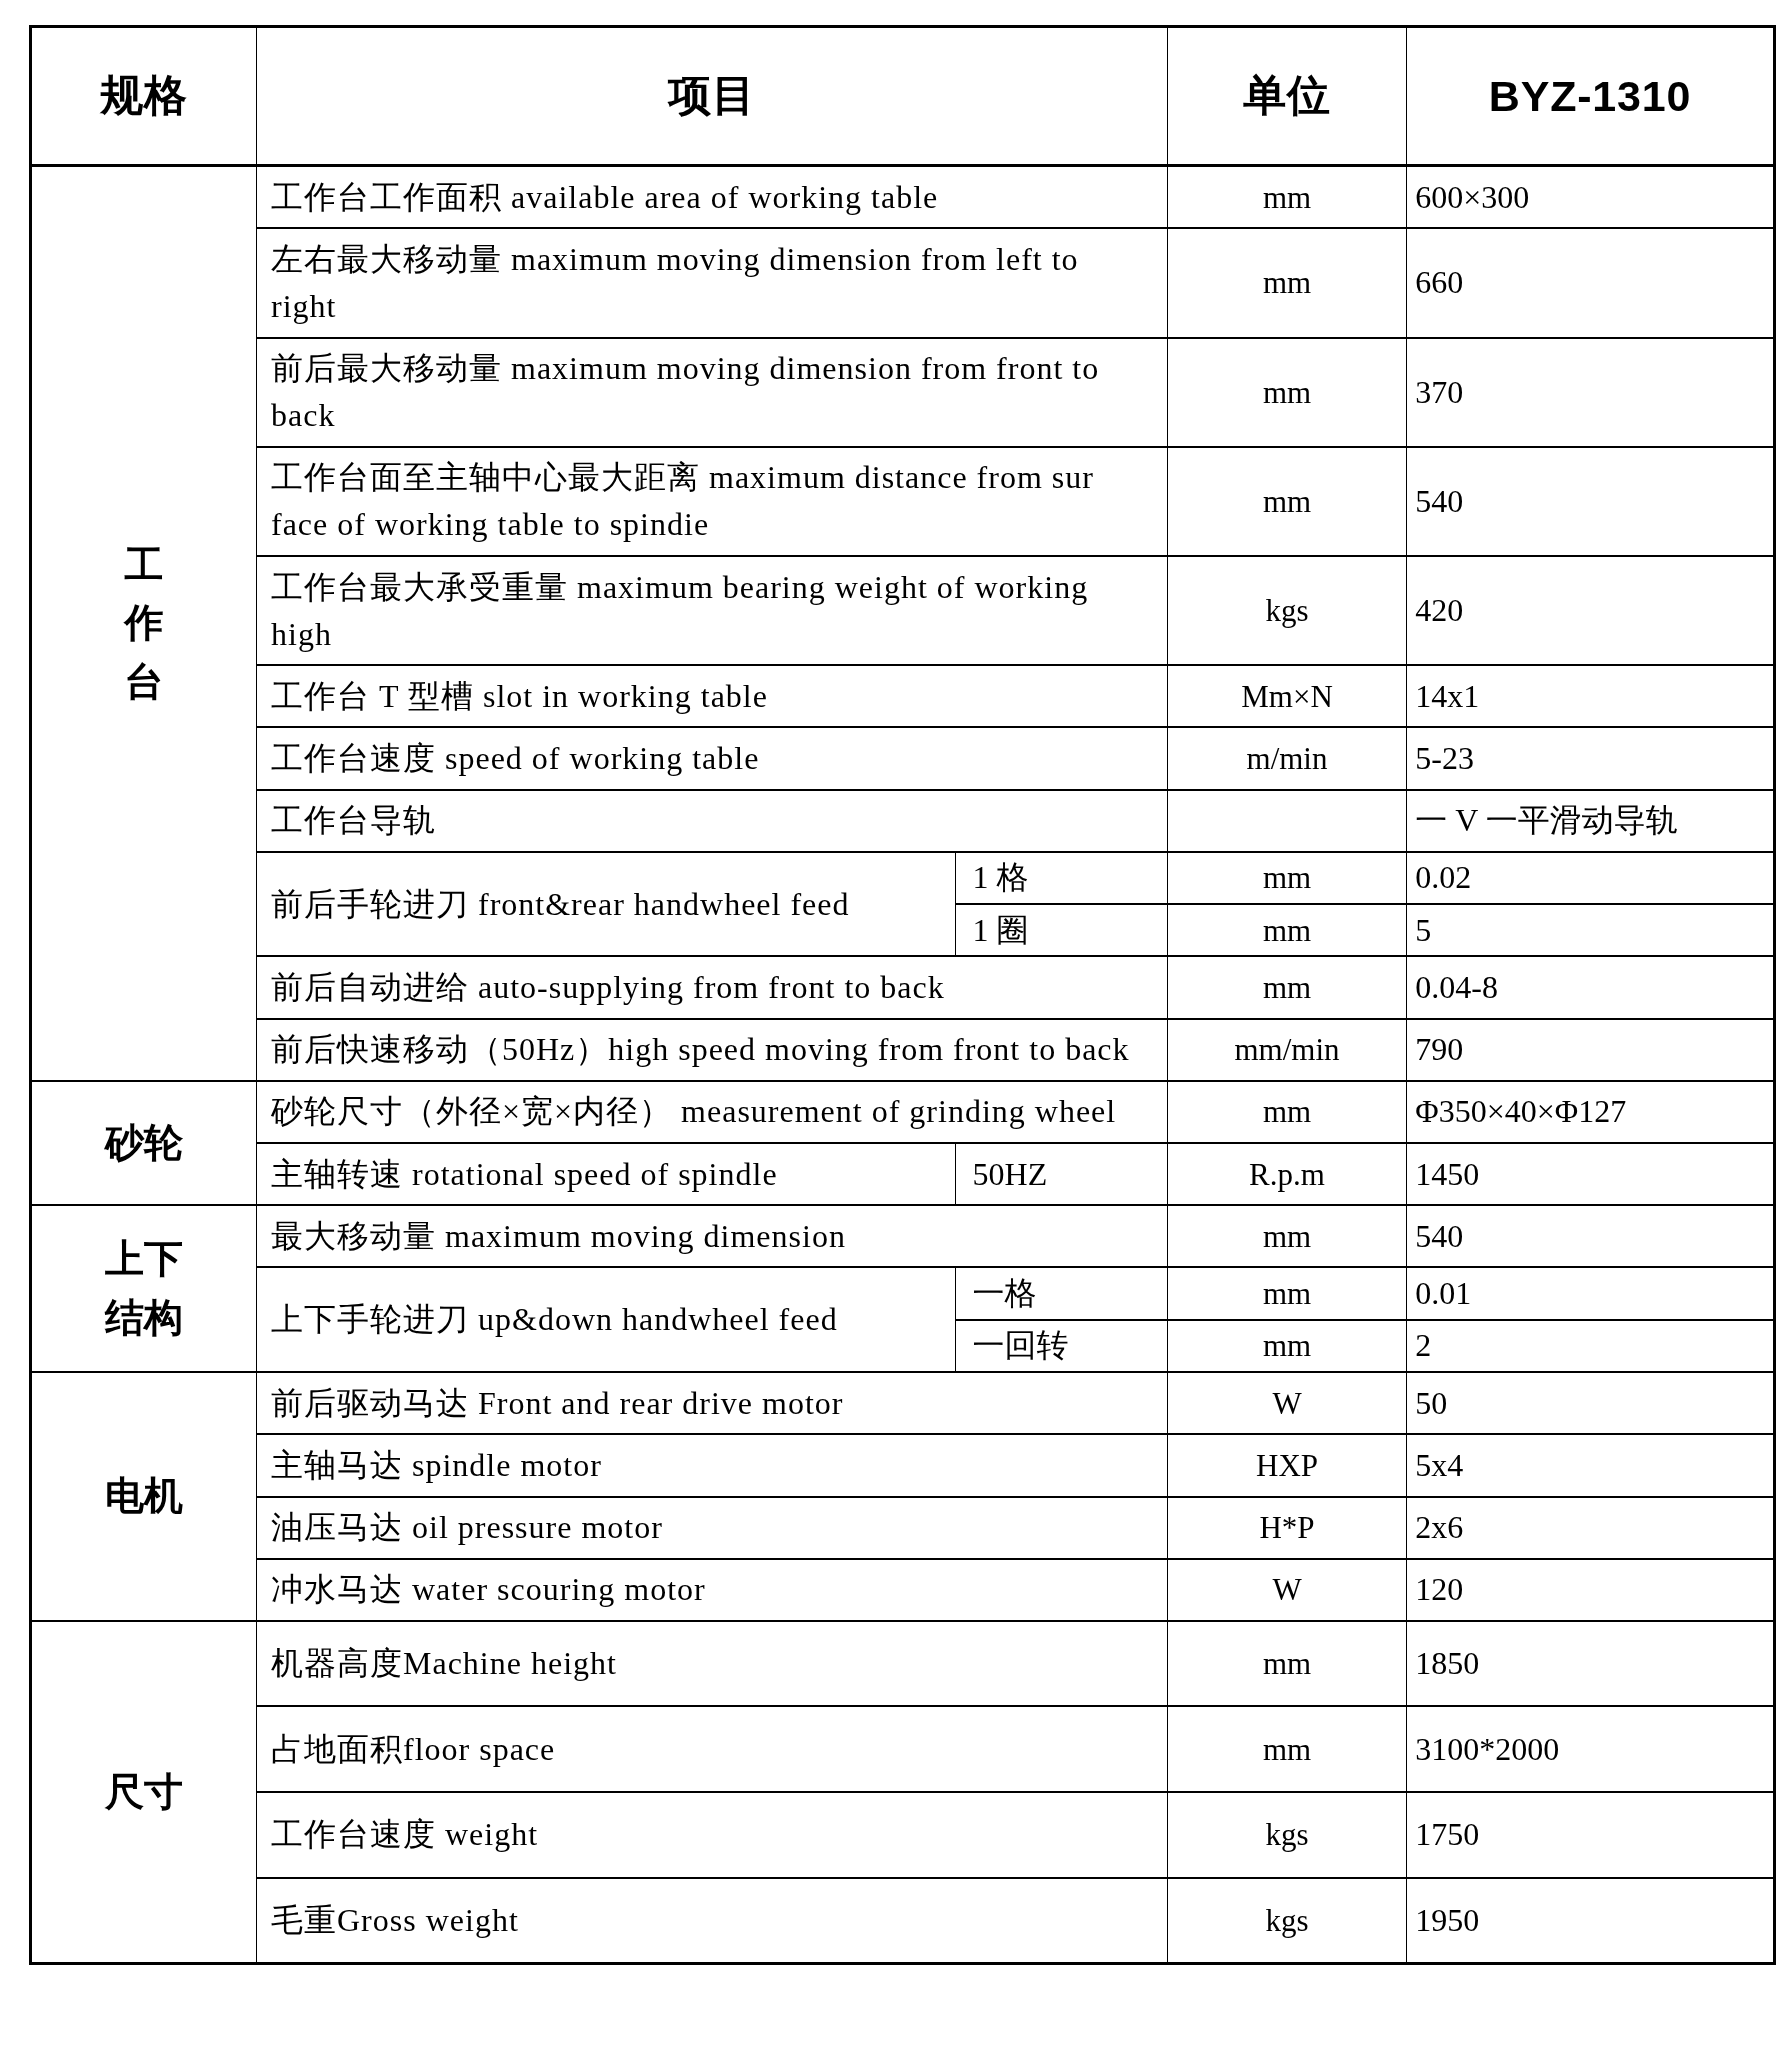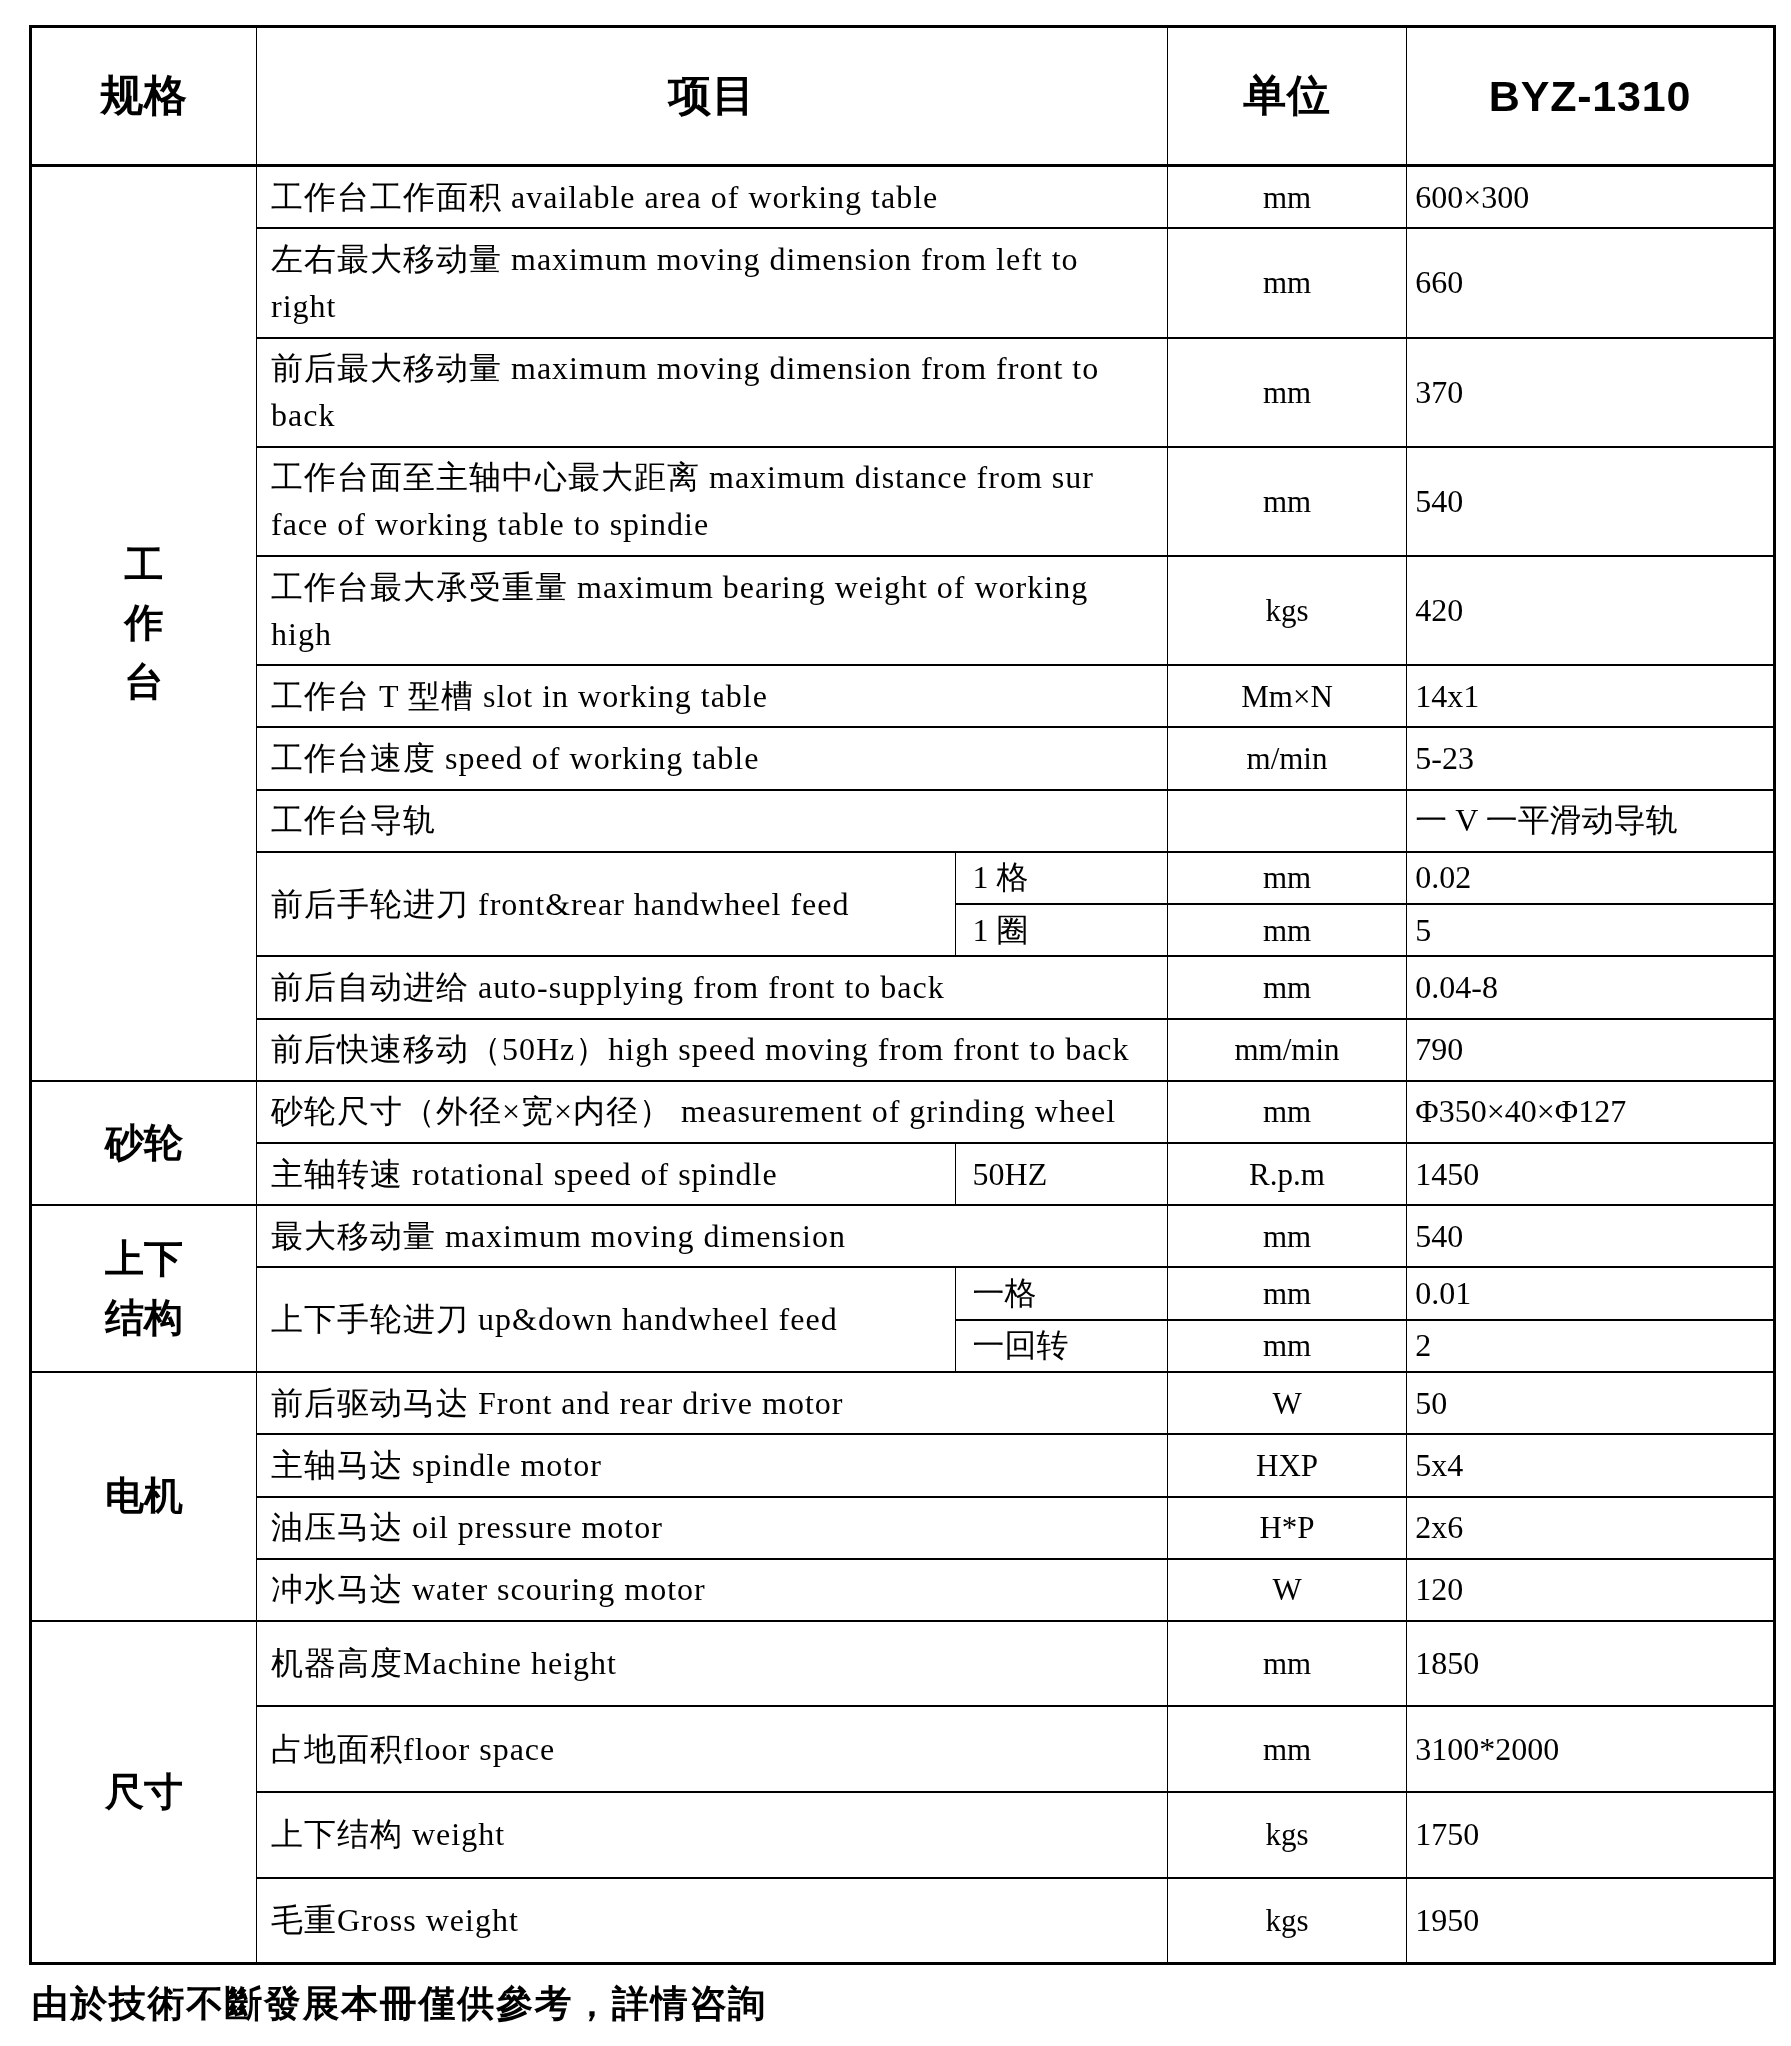--- a/index.html
+++ b/index.html
@@ -257,26 +257,25 @@
           <td class="item-cell" colspan="2">机器高度Machine height</td>
           <td class="unit-cell">mm</td>
           <td class="value-cell">1850</td>
         </tr>
         <tr class="sec-4">
           <td class="item-cell" colspan="2">占地面积floor space</td>
           <td class="unit-cell">mm</td>
           <td class="value-cell">3100*2000</td>
         </tr>
         <tr class="sec-4">
-          <td class="item-cell" colspan="2">上下结构 weight</td>
+          <td class="item-cell" colspan="2">工作台速度 weight</td>
           <td class="unit-cell">kgs</td>
           <td class="value-cell">1750</td>
         </tr>
         <tr class="sec-4">
           <td class="item-cell" colspan="2">毛重Gross weight</td>
           <td class="unit-cell">kgs</td>
           <td class="value-cell">1950</td>
         </tr>
       </tbody>
   </table>
-  <div class="footer-note">由於技術不斷發展本冊僅供參考，詳情咨詢</div>
 </div>
 
 
 </body></html>

